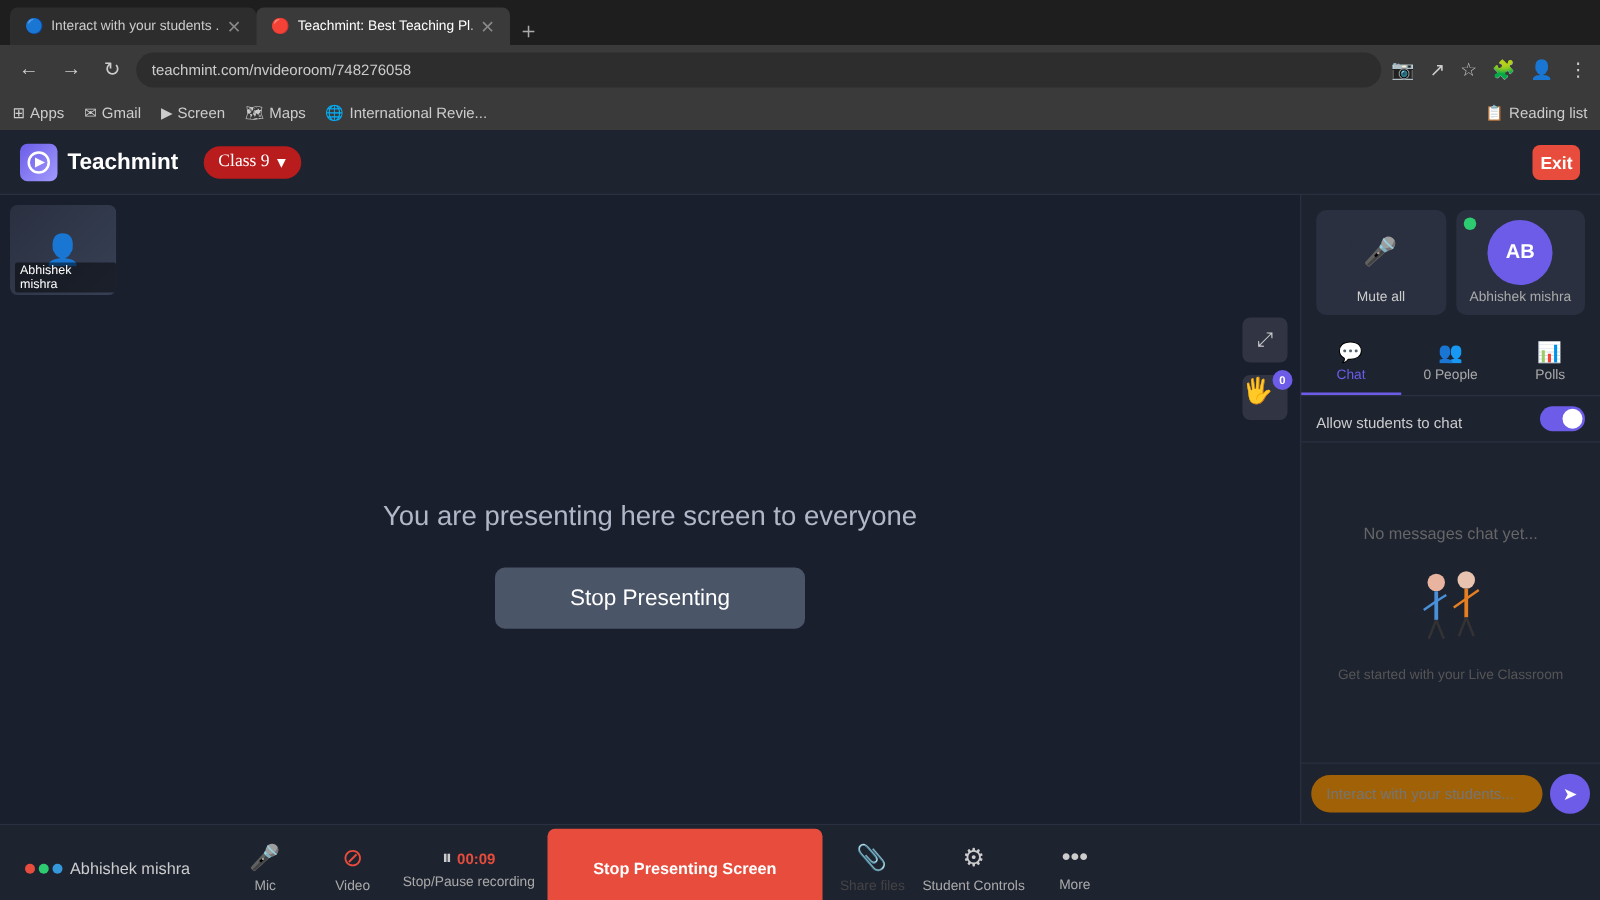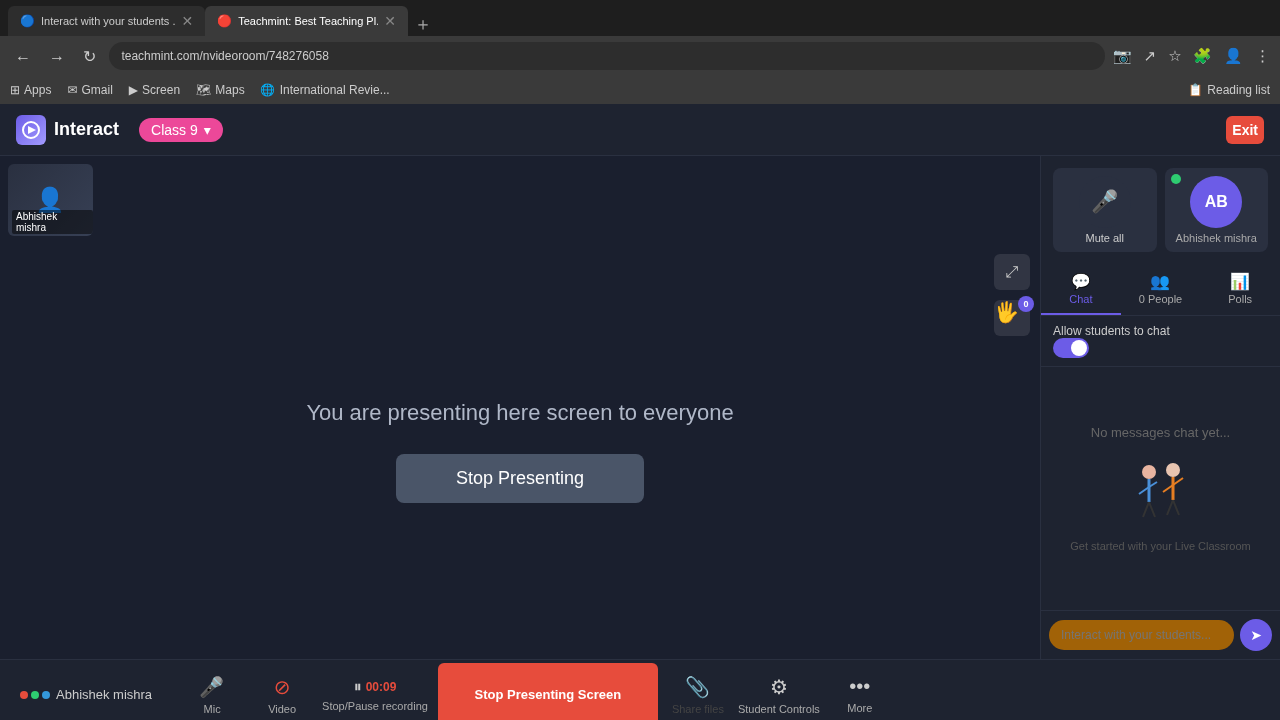--- a/index.html
+++ b/index.html
@@ -17,21 +17,21 @@
     .bookmarks-bar { background: #3a3a3a; height: 28px; display: flex; align-items: center; padding: 0 10px; gap: 16px; font-size: 12px; color: #ccc; }
     .bookmark-item { display: flex; align-items: center; gap: 4px; cursor: pointer; white-space: nowrap; }
     .reading-list { margin-left: auto; display: flex; align-items: center; gap: 4px; font-size: 12px; color: #ccc; }
 
     
     .app { display: flex; flex-direction: column; height: 625px; background: #1a1f2e; }
     .app-header { background: #1e2330; height: 52px; display: flex; align-items: center; padding: 0 16px; border-bottom: 1px solid #2a3040; }
     .logo { display: flex; align-items: center; gap: 8px; margin-right: 20px; }
     .logo-icon { width: 30px; height: 30px; background: linear-gradient(135deg, #6c5ce7, #a29bfe); border-radius: 6px; display: flex; align-items: center; justify-content: center; color: white; font-size: 14px; font-weight: bold; }
     .logo-text { color: #fff; font-size: 18px; font-weight: 700; }
-    .class-selector { display: flex; align-items: center; gap: 6px; background: #ec4899; border-radius: 20px; padding: 4px 12px; cursor: pointer; color: #fff; font-size: 14px; font-weight: 500; }
+    .class-selector { display: flex; align-items: center; gap: 6px; background: #b91c1c; border-radius: 20px; padding: 4px 12px; cursor: pointer; color: #fff; font-size: 14px; font-weight: 500; font-family: Liberation Serif, serif; }
     .exit-btn { margin-left: auto; background: #e74c3c; color: white; border: none; border-radius: 6px; padding: 6px 6px; font-size: 14px; font-weight: 600; cursor: pointer; }
 
     
     .main-content { display: flex; flex: 1; overflow: hidden; }
     .video-area { flex: 1; position: relative; background: #1a1f2e; display: flex; flex-direction: column; }
     
     
     .participant-strip { padding: 8px; display: flex; gap: 8px; }
     .participant-thumb { width: 85px; height: 72px; background: #2a3040; border-radius: 6px; position: relative; overflow: hidden; cursor: pointer; }
     .participant-thumb-bg { width: 100%; height: 100%; background: linear-gradient(135deg, #2a3040, #374055); display: flex; align-items: center; justify-content: center; }
@@ -50,21 +50,21 @@
     .participant-name { font-size: 11px; color: #aaa; margin-top: 4px; text-align: center; }
     .online-dot { width: 10px; height: 10px; background: #2ecc71; border-radius: 50%; position: absolute; top: 6px; left: 6px; }
 
     
     .chat-tabs { display: flex; border-bottom: 1px solid #2a3040; }
     .chat-tab { flex: 1; display: flex; flex-direction: column; align-items: center; padding: 8px 4px; cursor: pointer; color: #aaa; font-size: 11px; gap: 2px; }
     .chat-tab.active { color: #6c5ce7; border-bottom: 2px solid #6c5ce7; }
     .chat-tab-icon { font-size: 16px; }
     .chat-body { flex: 1; display: flex; flex-direction: column; align-items: center; justify-content: center; padding: 16px; color: #666; font-size: 13px; }
     .chat-empty-img { width: 80px; height: 80px; display: flex; align-items: center; justify-content: center; margin-bottom: 8px; }
-    .allow-chat-row { display: flex; align-items: flex-start; justify-content: space-between; padding: 8px 12px; border-bottom: 1px solid #2a3040; flex-direction: column; }
+    .allow-chat-row { display: flex; align-items: flex-end; justify-content: space-between; padding: 8px 12px; border-bottom: 1px solid #2a3040; }
     .allow-chat-label { color: #ccc; font-size: 12px; }
     .toggle { width: 36px; height: 20px; background: #6c5ce7; border-radius: 10px; position: relative; cursor: pointer; }
     .toggle-knob { width: 16px; height: 16px; background: white; border-radius: 50%; position: absolute; top: 2px; right: 2px; }
     .chat-input-area { padding: 8px; display: flex; align-items: center; gap: 6px; border-top: 1px solid #2a3040; }
     .chat-input { flex: 1; background: #a16207; border: none; border-radius: 20px; padding: 8px 12px; color: #ccc; font-size: 12px; outline: none; }
     .send-btn { width: 32px; height: 32px; background: #6c5ce7; border-radius: 50%; display: flex; align-items: center; justify-content: center; color: white; font-size: 14px; cursor: pointer; }
 
     
     .bottom-bar { background: #1e2330; height: 70px; display: flex; align-items: center; padding: 0 20px; border-top: 1px solid #2a3040; gap: 10px; }
     .presenter-label { display: flex; align-items: center; gap: 6px; margin-right: 20px; }
@@ -156,21 +156,21 @@
 <div class="app">
 
   <div class="app-header">
     <div class="logo">
       <div class="logo-icon">
         <svg width="20" height="20" viewBox="0 0 20 20">
           <circle cx="10" cy="10" r="8" fill="none" stroke="white" stroke-width="2"></circle>
           <polygon points="7,6 15,10 7,14" fill="white"></polygon>
         </svg>
       </div>
-      <span class="logo-text">Interact</span>
+      <span class="logo-text">Teachmint</span>
     </div>
     <div class="class-selector">
       <span>Class 9</span>
       <span>▾</span>
     </div>
     <button class="exit-btn">Exit</button>
   </div>
 
   <div class="main-content">
 

